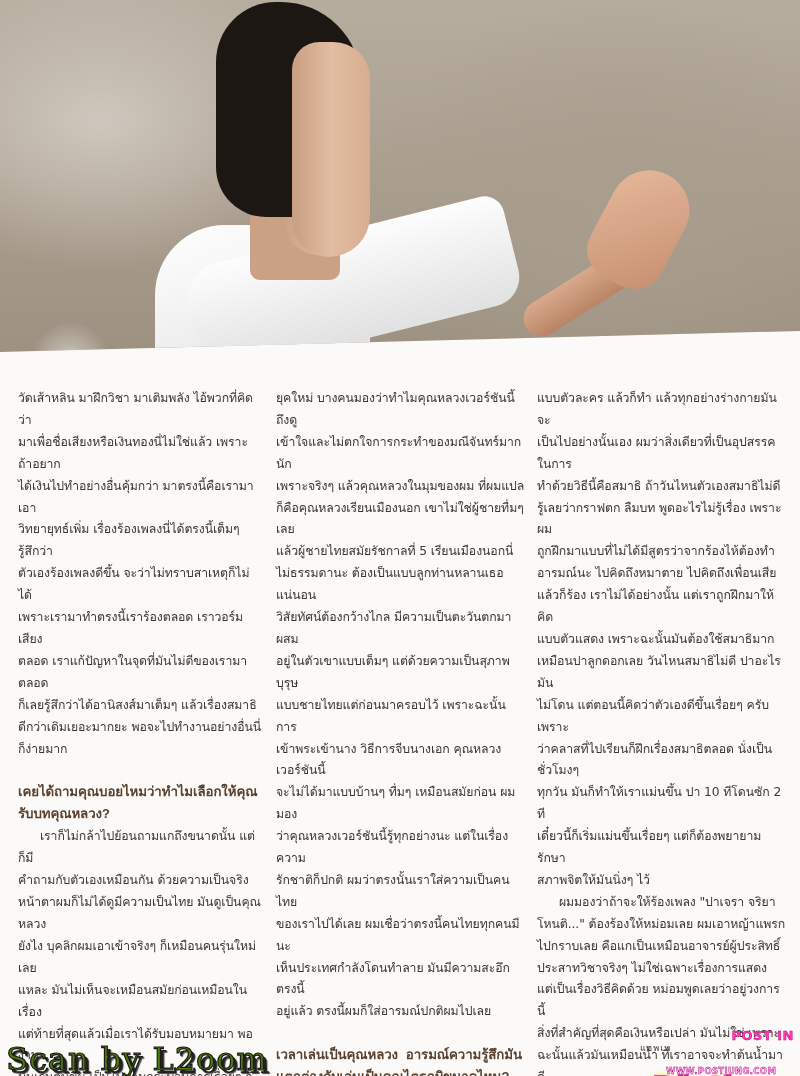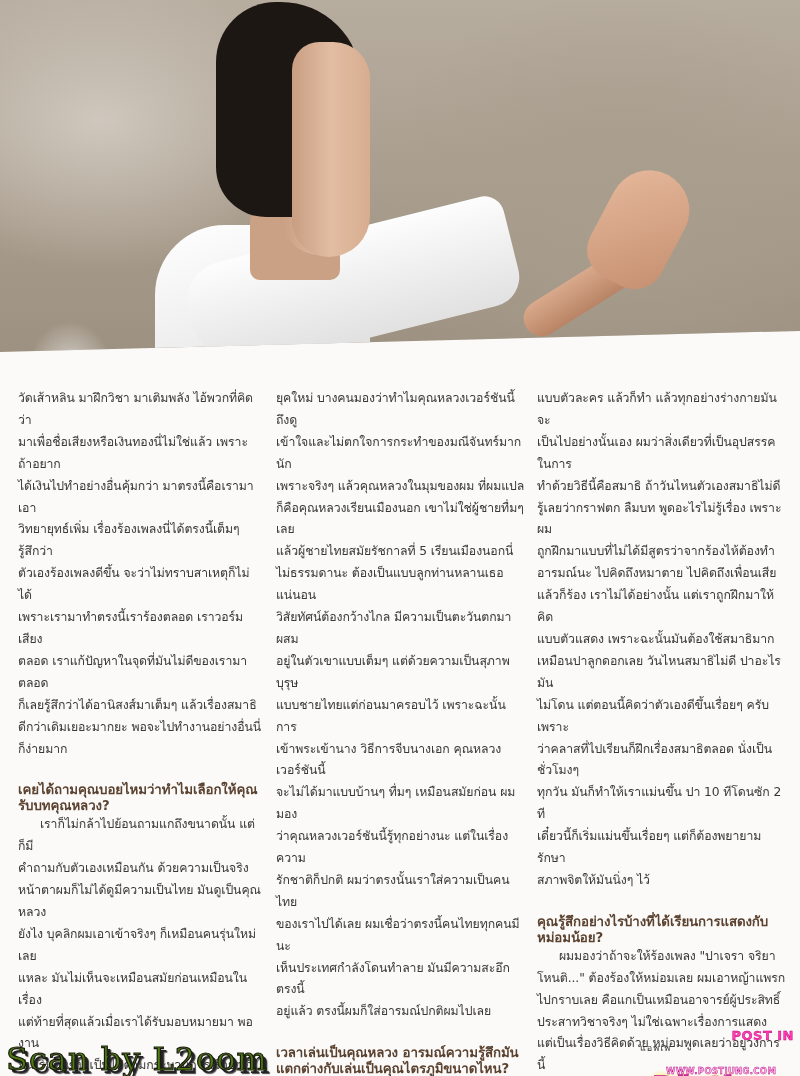--- a/index.html
+++ b/index.html
@@ -45,21 +45,21 @@
     background: linear-gradient(135deg, #e7b99c, #c58f70);
     transform: rotate(28deg); border-radius: 40px 40px 30px 30px; }
 
   .columns { position: absolute; top: 368px; left: 0; width: 731px; height: 708px; margin-top: 20px; }
   .col { position: absolute; top: 0; font-size: 12.3px; line-height: 21.9px; letter-spacing: -0.1px; }
   .col-1 { left: 18px; width: 244px; }
   .col-2 { left: 276px; width: 250px; }
   .col-3 { left: 537px; width: 250px; }
   .para { margin: 0; white-space: pre-line; }
   .para.indent { text-indent: 22px; }
-  .heading { margin: 22px 0 0 0; font-weight: bold; color: #5b4230; font-size: 13.3px; line-height: 16px; white-space: pre-line; }
+  .heading { margin: 22px 0 0 0; font-weight: bold; color: #5b4230; font-size: 13.3px; line-height: 22px; white-space: pre-line; font-family: Liberation Mono, monospace; }
 
   .footer-credit { position: absolute; left: 640px; top: 1041px; font-size: 9px; color: #333; letter-spacing: 1px; }
 
   .wm-scan { position: absolute; left: 6px; top: 1040px;
     font-family: "DejaVu Serif", "Liberation Serif", serif; font-weight: normal; font-size: 32px;
     color: #4d7c0f; -webkit-text-stroke: 1.2px #1b1b12;
     text-shadow: 3px 3px 0 #222, 4px 4px 1px #444; letter-spacing: 1px; }
 
   .wm-post { position: absolute; left: 652px; top: 1028px; width: 148px; height: 48px; }
   .wm-post-small { position: absolute; right: 6px; top: 0; font-size: 13px; font-weight: bold; color: #ff3cb0;
@@ -154,22 +154,20 @@
 ถูกฝึกมาแบบที่ไม่ได้มีสูตรว่าจากร้องไห้ต้องทำ
 อารมณ์นะ ไปคิดถึงหมาตาย ไปคิดถึงเพื่อนเสีย
 แล้วก็ร้อง เราไม่ได้อย่างนั้น แต่เราถูกฝึกมาให้คิด
 แบบตัวแสดง เพราะฉะนั้นมันต้องใช้สมาธิมาก
 เหมือนปาลูกดอกเลย วันไหนสมาธิไม่ดี ปาอะไรมัน
 ไม่โดน แต่ตอนนี้คิดว่าตัวเองดีขึ้นเรื่อยๆ ครับ เพราะ
 ว่าคลาสที่ไปเรียนก็ฝึกเรื่องสมาธิตลอด นั่งเป็นชั่วโมงๆ
 ทุกวัน มันก็ทำให้เราแม่นขึ้น ปา 10 ทีโดนซัก 2 ที
 เดี๋ยวนี้ก็เริ่มแม่นขึ้นเรื่อยๆ แต่ก็ต้องพยายามรักษา
 สภาพจิตให้มันนิ่งๆ ไว้</p>
-    <p class="heading">คุณรู้สึกอย่างไรบ้างที่ได้เรียนการแสดงกับ
-หม่อมน้อย?</p>
     <p class="para indent">ผมมองว่าถ้าจะให้ร้องเพลง "ปาเจรา จริยา
 โหนติ..." ต้องร้องให้หม่อมเลย ผมเอาหญ้าแพรก
 ไปกราบเลย คือแกเป็นเหมือนอาจารย์ผู้ประสิทธิ์
 ประสาทวิชาจริงๆ ไม่ใช่เฉพาะเรื่องการแสดง
 แต่เป็นเรื่องวิธีคิดด้วย หม่อมพูดเลยว่าอยู่วงการนี้
 สิ่งที่สำคัญที่สุดคือเงินหรือเปล่า มันไม่ใช่ เพราะ
 ฉะนั้นแล้วมันเหมือนน้ำ ที่เราอาจจะทำต้นน้ำมาดี
 มันก็ไหลดีอยู่ แต่ถ้าเราไม่มีการเติมมันก็หมด
 อย่างการมาเล่นละครเวทีเรื่องนี้ หลายคนถามว่าตั้ง
 6 เดือนโดมไม่รับงานอะไรเลยเหรอ แล้วไม่เสียดาย

